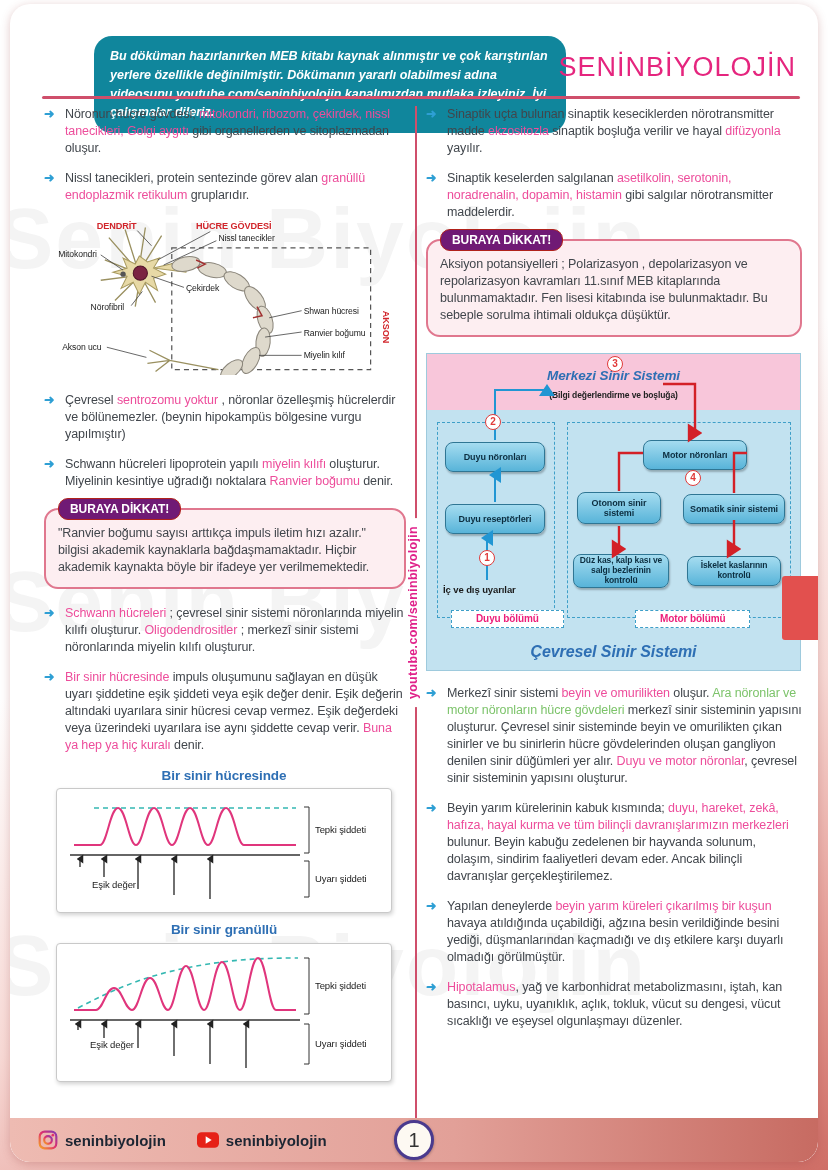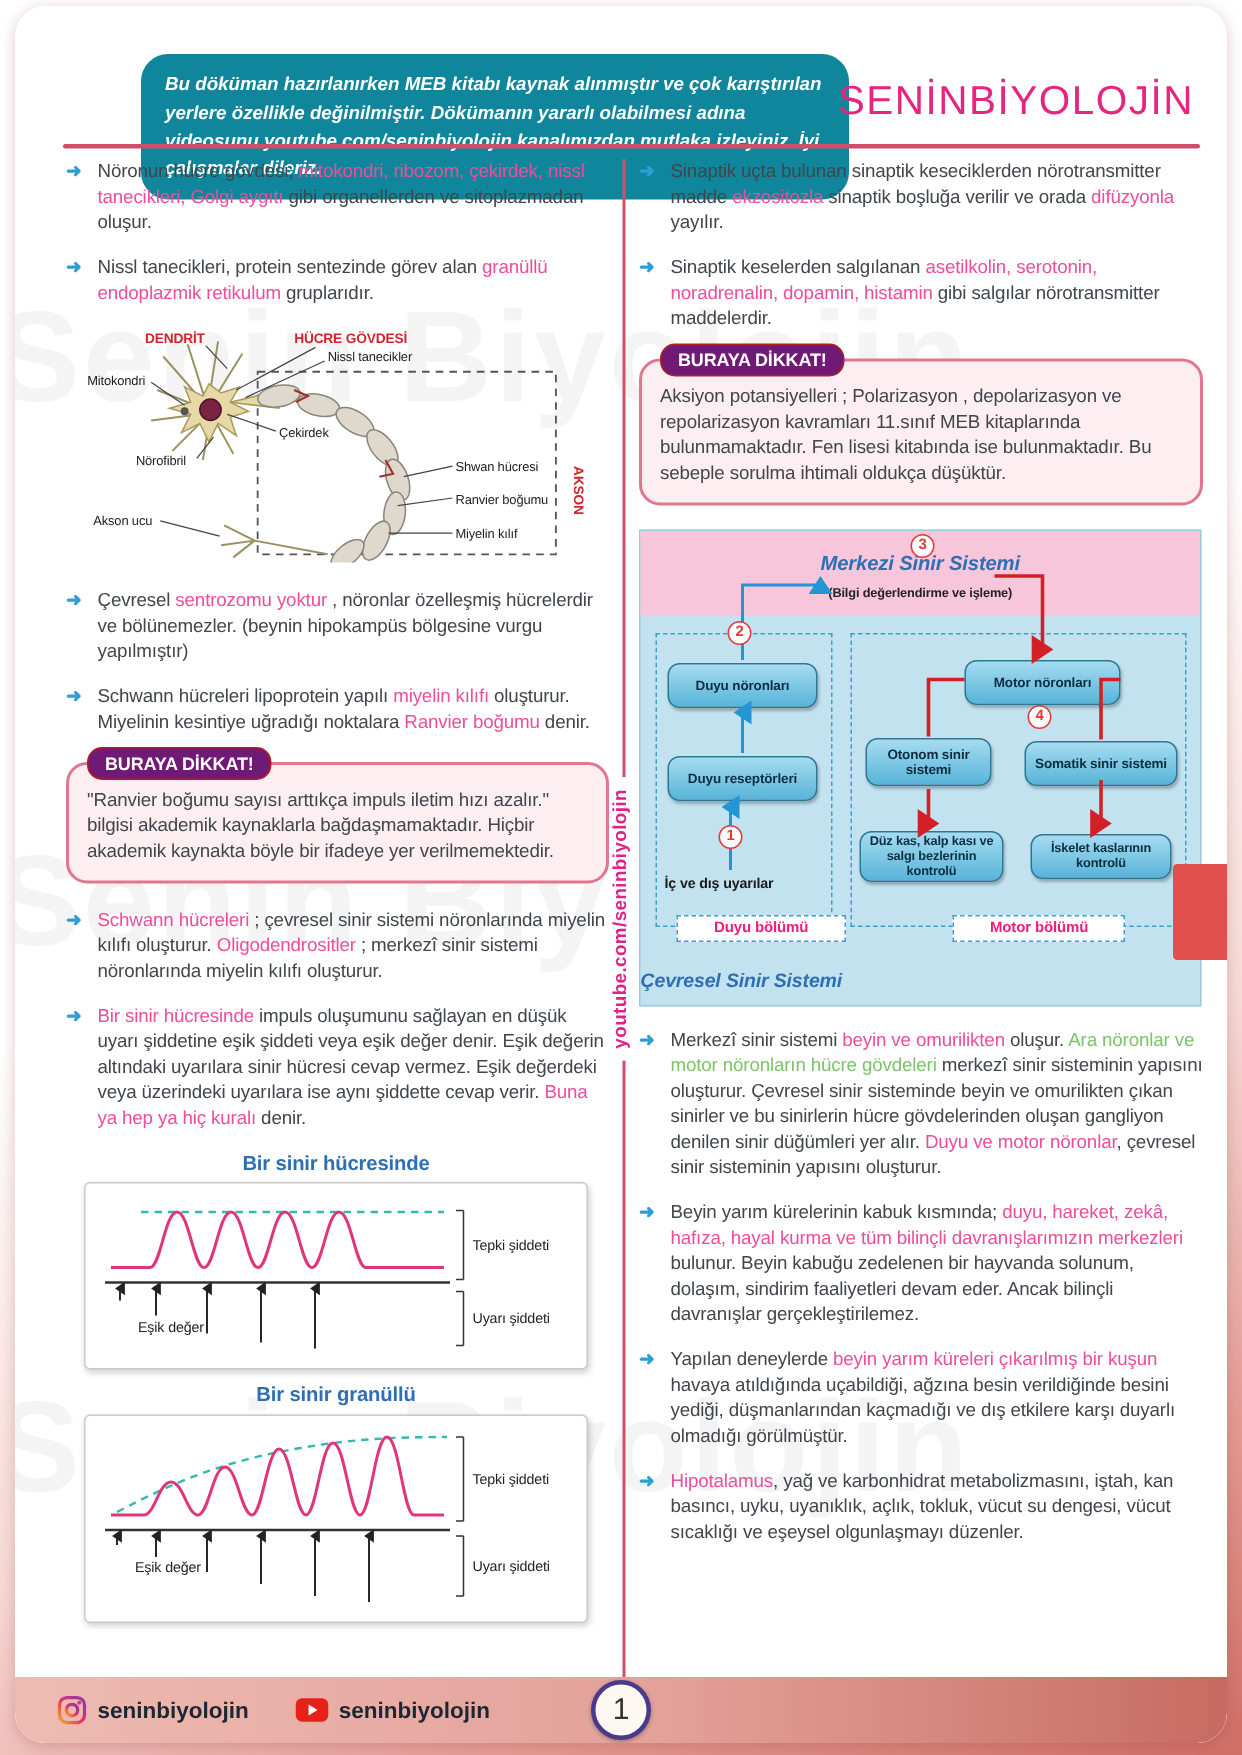--- a/index.html
+++ b/index.html
@@ -47,22 +47,22 @@
   .fc-dash { position:absolute; border:1.5px dashed #3e9fc8; }
   .fc-node { position:absolute; display:flex; align-items:center; justify-content:center; text-align:center;
     background:linear-gradient(180deg,#a5dcf0,#58b4d9); border:1px solid #2f7694; border-radius:8px;
     color:#0c2e40; font-weight:700; font-size:9px; line-height:1.15; padding:14px 3px;
     box-shadow:1px 2px 2px rgba(0,0,0,.25); }
   .fc-num { position:absolute; width:16px; height:16px; border-radius:50%; background:#fff;
     border:1.5px solid #e03a3a; color:#e03a3a; font-weight:700; font-size:10px;
     display:flex; align-items:center; justify-content:center; z-index:3; }
   .fc-chip { position:absolute; background:#fff; border:1.5px dashed #3e9fc8; color:#ed1e79;
     font-weight:700; font-size:10px; padding:1px 24px; z-index:2; }
-  .fc-foot { position:absolute; left:0; bottom:7px; width:100%; text-align:left; color:#2e6fb4;
-    font-weight:700; font-style:italic; font-size:13px; }
+  .fc-foot { position:absolute; left:0; bottom:7px; width:100%; text-align:center; color:#2e6fb4;
+    font-weight:700; font-style:italic; font-size:16px; }
   .fc svg.ov { position:absolute; left:0; top:0; z-index:1; }
   
   .vline { position:absolute; left:405px; top:102px; width:2px; height:1014px; background:#cf4f6b; }
   .vlink { position:absolute; left:396px; top:514px; width:20px; padding:8px 0; background:#fff;
     writing-mode:vertical-rl; transform:rotate(180deg); text-align:center;
     color:#e0218a; font-size:12.5px; font-weight:700; letter-spacing:0.3px; z-index:2; }
   .tab-red { position:absolute; right:0; top:572px; width:36px; height:64px; background:#e2504e;
     border-radius:3px 0 0 3px; z-index:6; }
   
   .footer { position:absolute; left:0; right:0; bottom:0; height:44px;
@@ -222,37 +222,37 @@
         <text x="249" y="39" font-size="9.5" fill="#222">Tepki şiddeti</text>
         <text x="249" y="97" font-size="9.5" fill="#222">Uyarı şiddeti</text>
       </svg>
     </div>
   </div>
 
   <div class="col colR">
 
     <div class="b">
       <span class="ar">➜</span>
-      <span><span>Sinaptik uçta bulunan sinaptik keseciklerden nörotransmitter madde </span><span class="c-pink">ekzositozla</span><span> sinaptik boşluğa verilir ve orada </span><span class="c-pink">difüzyonla</span><span> yayılır.</span></span>
+      <span><span>Sinaptik uçta bulunan sinaptik keseciklerden nörotransmitter madde </span><span class="c-pink">ekzositozla</span><span> sinaptik boşluğa verilir ve hayal </span><span class="c-pink">difüzyonla</span><span> yayılır.</span></span>
     </div>
     <div class="b">
       <span class="ar">➜</span>
       <span><span>Sinaptik keselerden salgılanan </span><span class="c-pink">asetilkolin, serotonin, noradrenalin, dopamin, histamin</span><span> gibi salgılar nörotransmitter maddelerdir.</span></span>
     </div>
 
     <div class="warn">
       <div class="warn-badge">BURAYA DİKKAT!</div>
       <div>Aksiyon potansiyelleri ; Polarizasyon , depolarizasyon ve repolarizasyon kavramları 11.sınıf MEB kitaplarında bulunmamaktadır. Fen lisesi kitabında ise bulunmaktadır. Bu sebeple sorulma ihtimali oldukça düşüktür.</div>
     </div>
 
     <div class="fc">
       <div class="fc-band"></div>
       <div class="fc-num" style="left:180px;top:2px">3</div>
       <div class="fc-title">Merkezi Sinir Sistemi</div>
-      <div class="fc-sub">(Bilgi değerlendirme ve işleme)</div>
+      <div class="fc-sub">(Bilgi değerlendirme ve boşluğa)</div>
 
       <svg class="ov" width="375" height="318" viewBox="0 0 375 318">
         <defs>
           <marker id="bh" markerWidth="8" markerHeight="8" refX="4" refY="3" orient="auto">
             <path d="M0 6 L4 0 L8 6 Z" fill="#2196d3"></path>
           </marker>
           <marker id="rh" markerWidth="8" markerHeight="8" refX="4" refY="3" orient="auto">
             <path d="M0 6 L4 0 L8 6 Z" fill="#d32027"></path>
           </marker>
         </defs>

